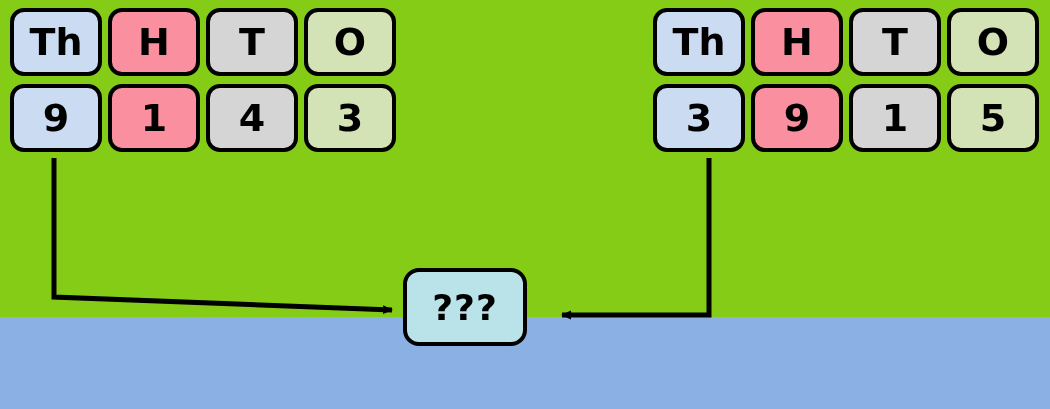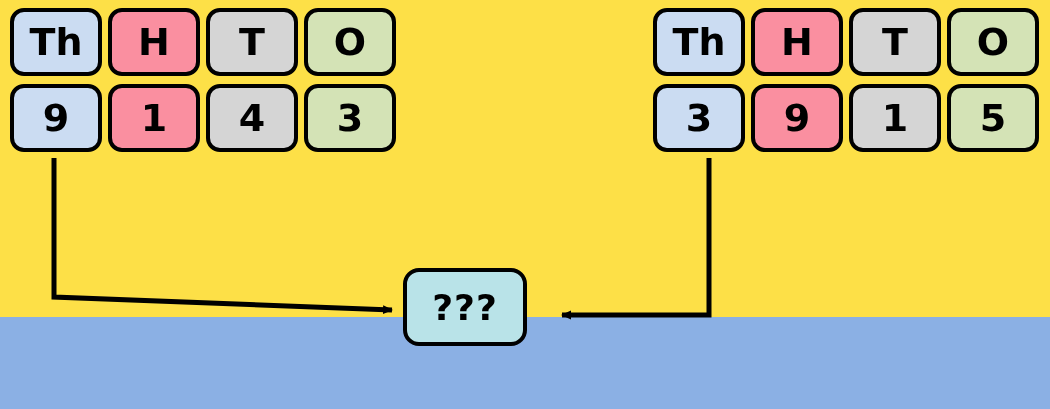--- a/index.html
+++ b/index.html
@@ -10,21 +10,21 @@
     width: 1050px;
     height: 409px;
     background: #8BB0E4;
     font-family: "DejaVu Sans", sans-serif;
     overflow: hidden;
   }
   #stage {
     position: relative;
     width: 1050px;
     height: 317px;
-    background: #fde047;
+    background: #84cc16;
   }
 
   
   .chart {
     position: absolute;
     display: flex;
     flex-direction: column;
     gap: 8px;
   }
   .chart-row {

